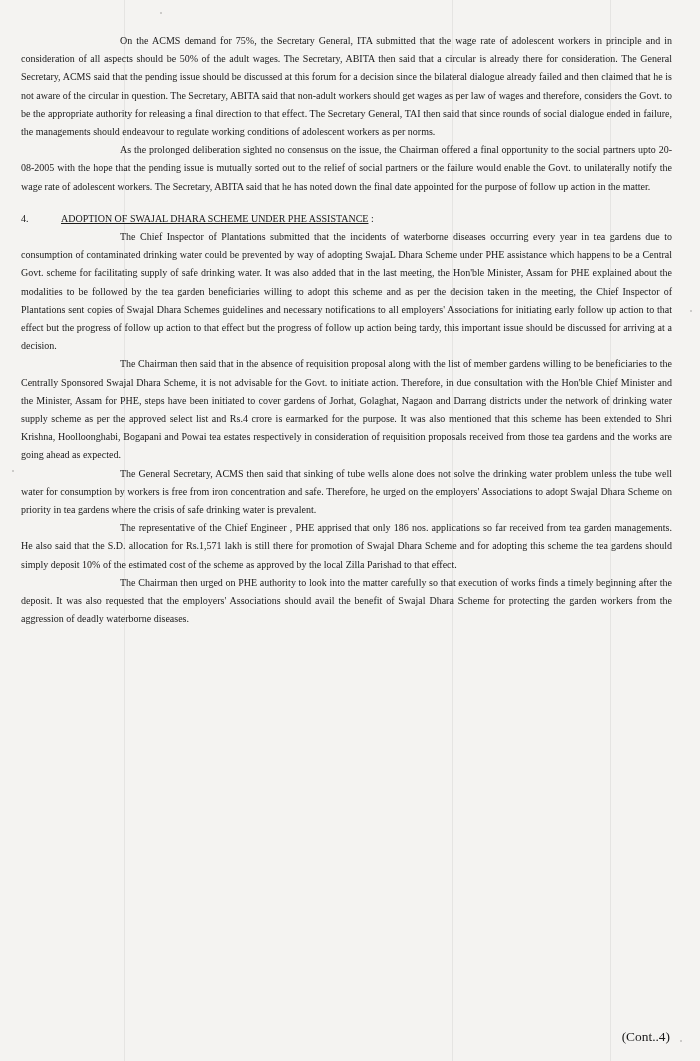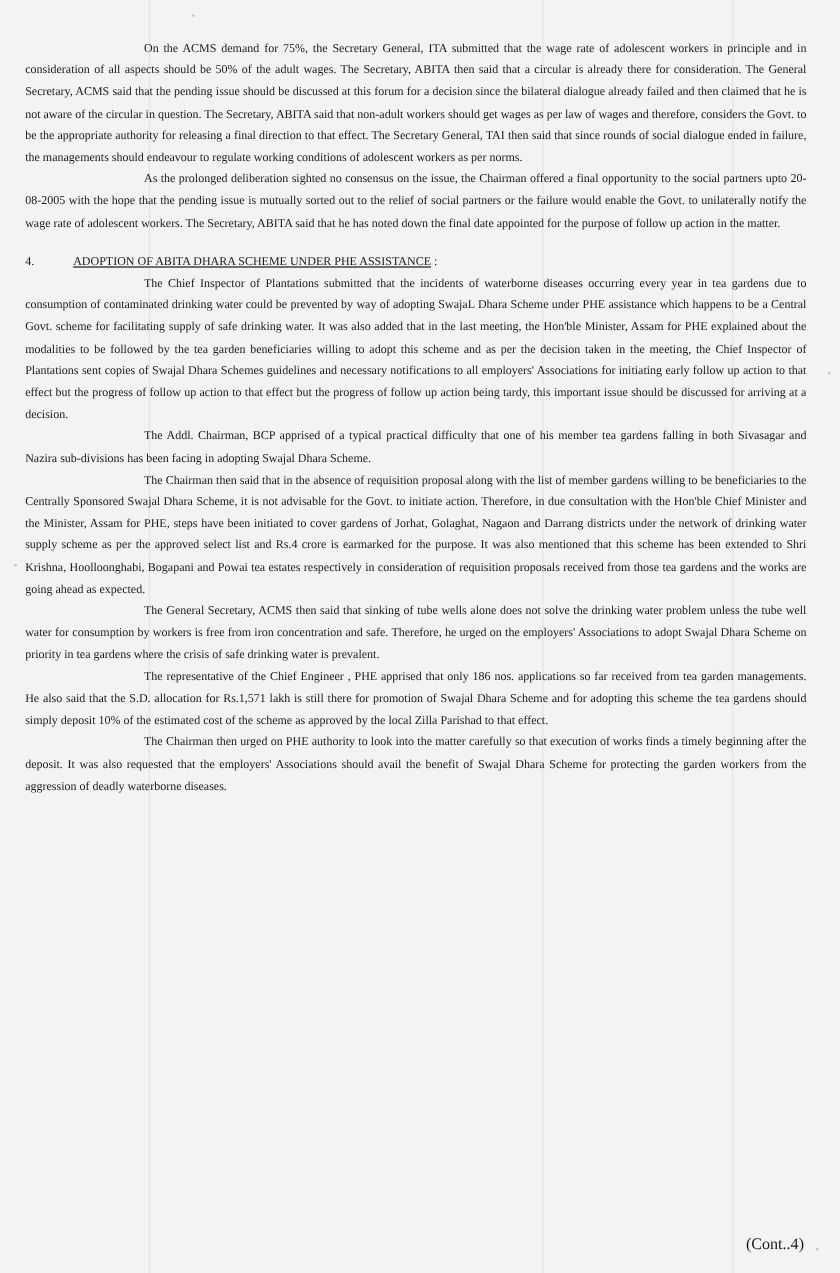--- a/index.html
+++ b/index.html
@@ -42,24 +42,23 @@
 <div class="speck" style="left:160px;top:12px"></div>
 <div class="speck" style="left:690px;top:310px"></div>
 <div class="speck" style="left:12px;top:470px"></div>
 <div class="speck" style="left:680px;top:1040px"></div>
 
 <div class="page">
   <p class="para">On the ACMS demand for 75%, the Secretary General, ITA submitted that the wage rate of adolescent workers in principle and in consideration of all aspects should be 50% of the adult wages. The Secretary, ABITA then said that a circular is already there for consideration. The General Secretary, ACMS said that the pending issue should be discussed at this forum for a decision since the bilateral dialogue already failed and then claimed that he is not aware of the circular in question. The Secretary, ABITA said that non-adult workers should get wages as per law of wages and therefore, considers the Govt. to be the appropriate authority for releasing a final direction to that effect. The Secretary General, TAI then said that since rounds of social dialogue ended in failure, the managements should endeavour to regulate working conditions of adolescent workers as per norms.</p>
   <p class="para">As the prolonged deliberation sighted no consensus on the issue, the Chairman offered a final opportunity to the social partners upto 20-08-2005 with the hope that the pending issue is mutually sorted out to the relief of social partners or the failure would enable the Govt. to unilaterally notify the wage rate of adolescent workers. The Secretary, ABITA said that he has noted down the final date appointed for the purpose of follow up action in the matter.</p>
 
   <p class="heading">
-    <span class="num">4.</span><span class="title">ADOPTION OF ABITA DHARA SCHEME UNDER PHE ASSISTANCE</span><span> :</span>
+    <span class="num">4.</span><span class="title">ADOPTION OF SWAJAL DHARA SCHEME UNDER PHE ASSISTANCE</span><span> :</span>
   </p>
 
   <p class="para">The Chief Inspector of Plantations submitted that the incidents of waterborne diseases occurring every year in tea gardens due to consumption of contaminated drinking water could be prevented by way of adopting SwajaL Dhara Scheme under PHE assistance which happens to be a Central Govt. scheme for facilitating supply of safe drinking water. It was also added that in the last meeting, the Hon'ble Minister, Assam for PHE explained about the modalities to be followed by the tea garden beneficiaries willing to adopt this scheme and as per the decision taken in the meeting, the Chief Inspector of Plantations sent copies of Swajal Dhara Schemes guidelines and necessary notifications to all employers' Associations for initiating early follow up action to that effect but the progress of follow up action to that effect but the progress of follow up action being tardy, this important issue should be discussed for arriving at a decision.</p>
-  <p class="para">The Addl. Chairman, BCP apprised of a typical practical difficulty that one of his member tea gardens falling in both Sivasagar and Nazira sub-divisions has been facing in adopting Swajal Dhara Scheme.</p>
   <p class="para">The Chairman then said that in the absence of requisition proposal along with the list of member gardens willing to be beneficiaries to the Centrally Sponsored Swajal Dhara Scheme, it is not advisable for the Govt. to initiate action. Therefore, in due consultation with the Hon'ble Chief Minister and the Minister, Assam for PHE, steps have been initiated to cover gardens of Jorhat, Golaghat, Nagaon and Darrang districts under the network of drinking water supply scheme as per the approved select list and Rs.4 crore is earmarked for the purpose. It was also mentioned that this scheme has been extended to Shri Krishna, Hoolloonghabi, Bogapani and Powai tea estates respectively in consideration of requisition proposals received from those tea gardens and the works are going ahead as expected.</p>
   <p class="para">The General Secretary, ACMS then said that sinking of tube wells alone does not solve the drinking water problem unless the tube well water for consumption by workers is free from iron concentration and safe. Therefore, he urged on the employers' Associations to adopt Swajal Dhara Scheme on priority in tea gardens where the crisis of safe drinking water is prevalent.</p>
   <p class="para">The representative of the Chief Engineer , PHE apprised that only 186 nos. applications so far received from tea garden managements. He also said that the S.D. allocation for Rs.1,571 lakh is still there for promotion of Swajal Dhara Scheme and for adopting this scheme the tea gardens should simply deposit 10% of the estimated cost of the scheme as approved by the local Zilla Parishad to that effect.</p>
   <p class="para">The Chairman then urged on PHE authority to look into the matter carefully so that execution of works finds a timely beginning after the deposit. It was also requested that the employers' Associations should avail the benefit of Swajal Dhara Scheme for protecting the garden workers from the aggression of deadly waterborne diseases.</p>
 </div>
 
 <div class="cont">(Cont..4)</div>
 
 </body></html>

